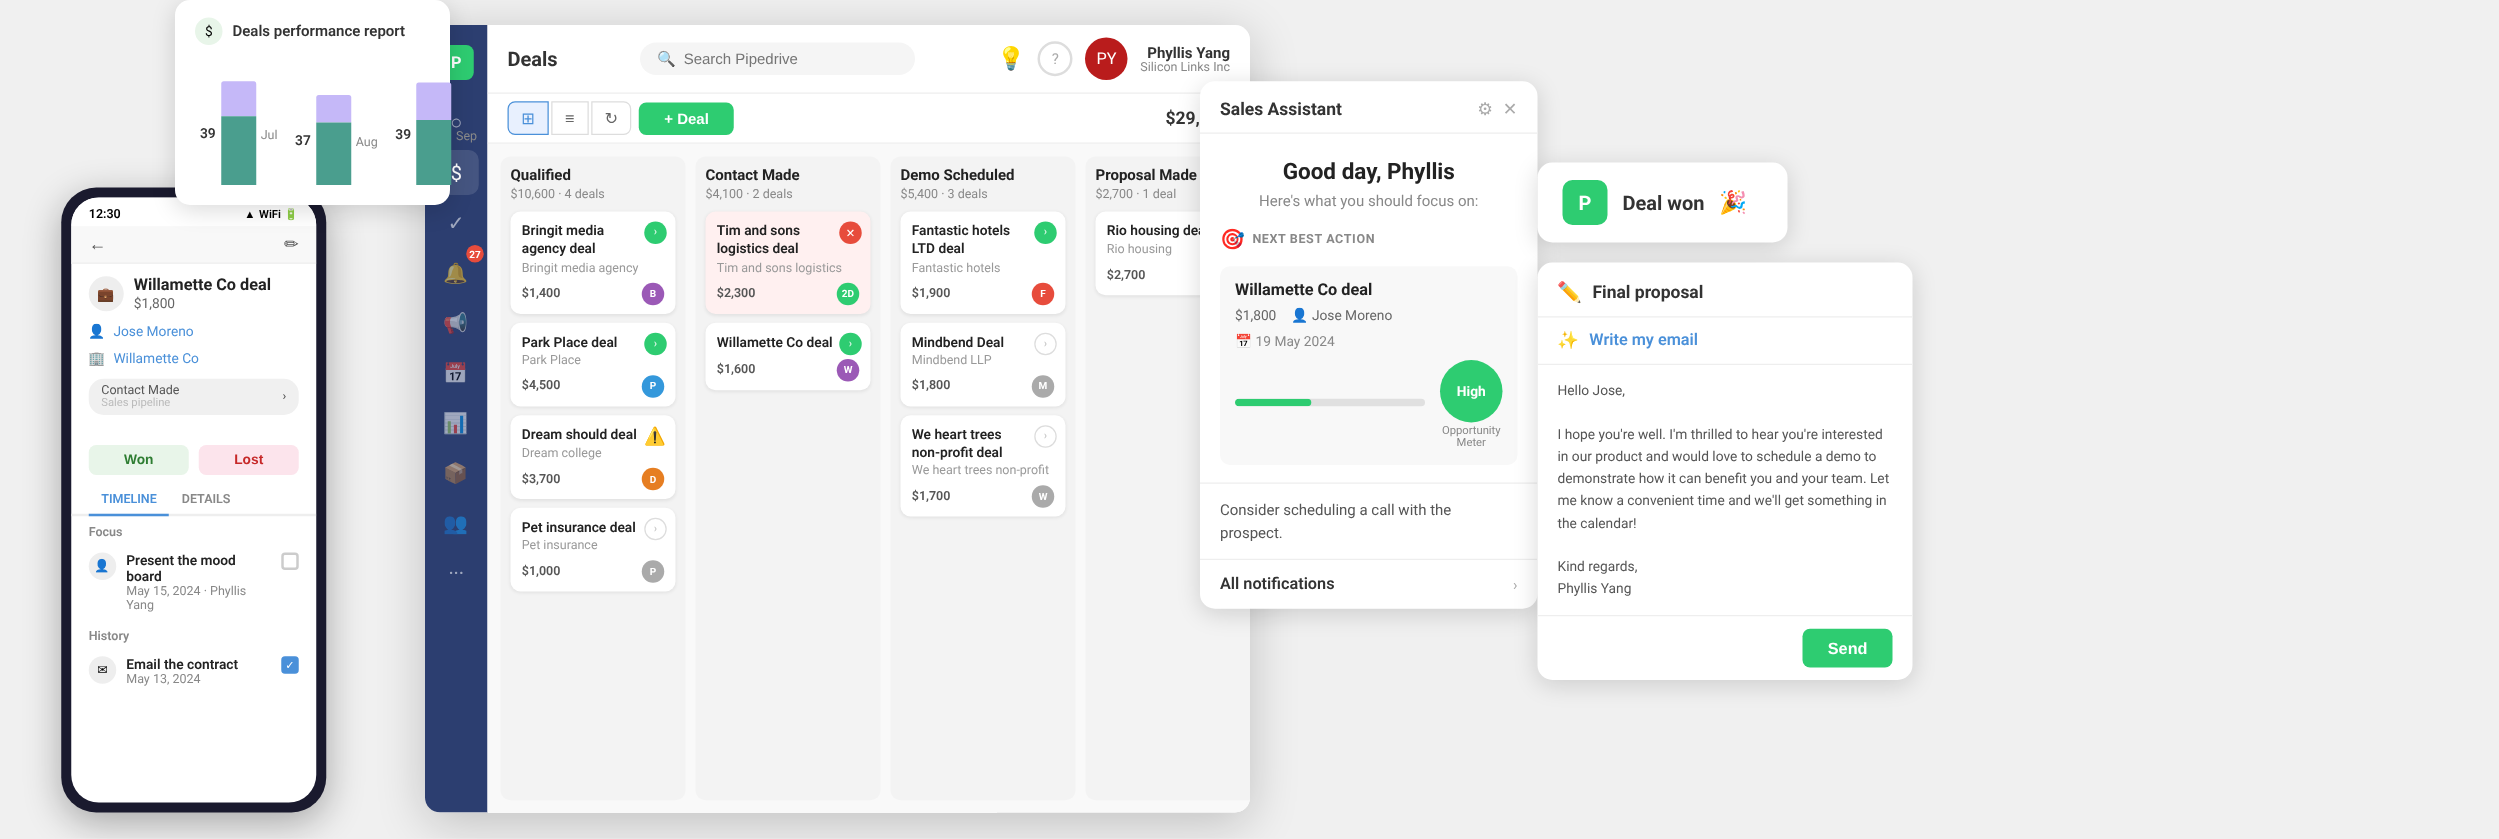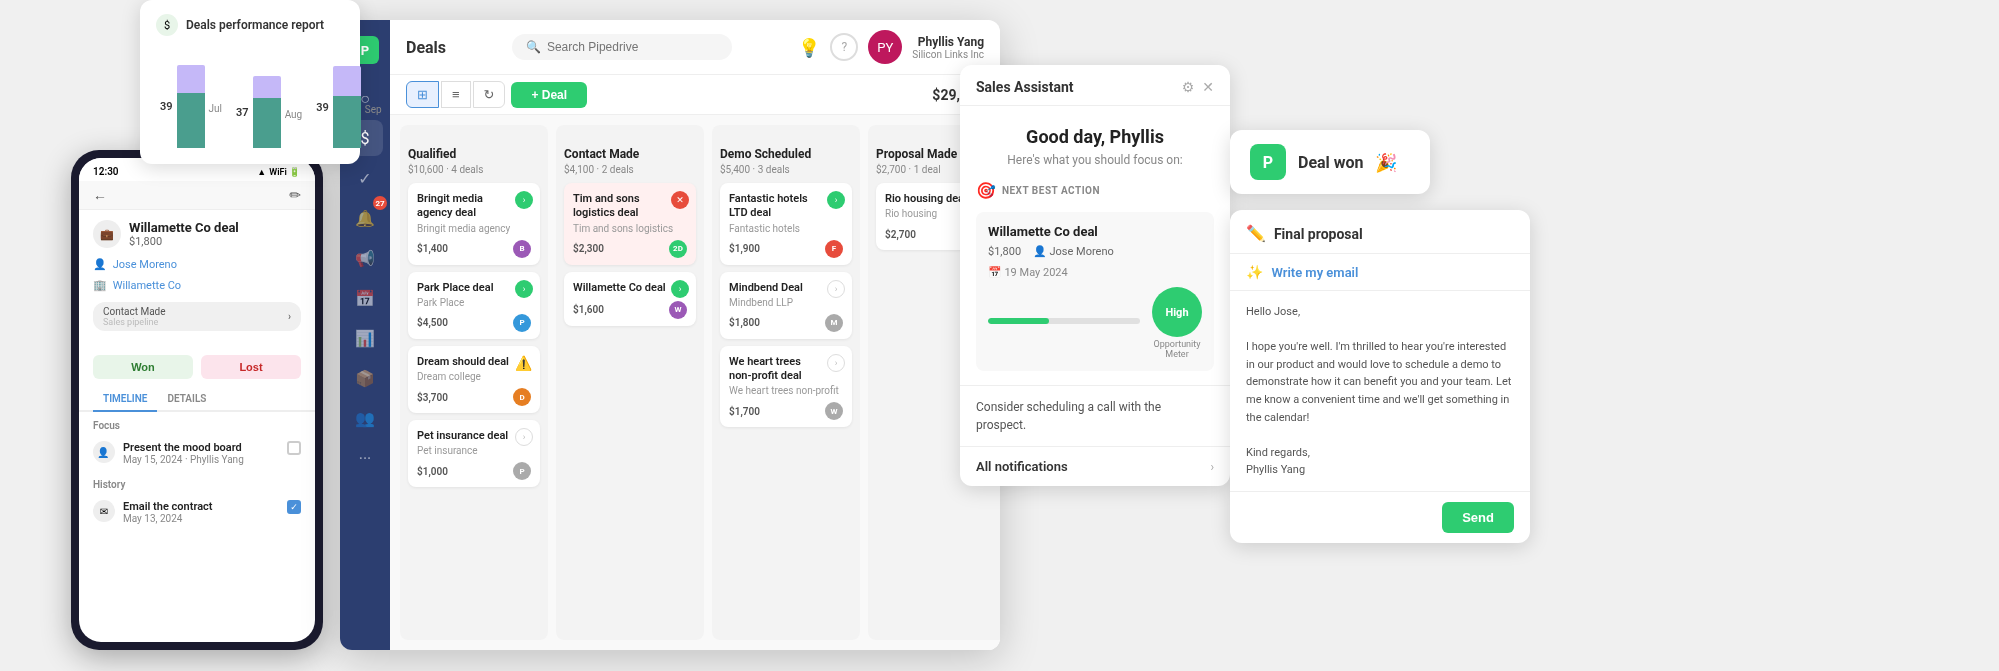--- a/index.html
+++ b/index.html
@@ -79,22 +79,22 @@
     .bar-label {
       font-size: 10px;
       color: #888;
       margin-top: 4px;
     }
 
     
     .mobile-phone {
       position: absolute;
       top: 150px;
-      left: 71px;
-      width: 252px;
+      left: 49px;
+      width: 212px;
       height: 500px;
       background: #1a1a2e;
       border-radius: 28px;
       box-shadow: 0 8px 30px rgba(0,0,0,0.3);
       z-index: 5;
       overflow: hidden;
     }
     .phone-screen {
       position: absolute;
       top: 8px; left: 8px; right: 8px; bottom: 8px;
@@ -694,21 +694,20 @@
       flex-shrink: 0;
     }
     .k-col-head {
       margin-bottom: 8px;
     }
     .k-col-title {
       font-size: 12px;
       font-weight: 700;
       color: #222;
       margin-bottom: 3px;
-      margin-top: 14px;
     }
     .k-col-meta {
       font-size: 10px;
       color: #888;
     }
     .k-card {
       background: white;
       border-radius: 8px;
       padding: 9px 9px 7px;
       margin-bottom: 7px;
@@ -911,21 +910,21 @@
 
     <div class="top-bar">
       <span class="deals-title">Deals</span>
       <div class="deals-search">
         <span style="color:#aaa;font-size:12px;">🔍</span>
         <input class="deals-search-input" placeholder="Search Pipedrive" style="">
       </div>
       <div class="deals-user-row">
         <span style="font-size:18px;color:#f5c518;">💡</span>
         <span style="font-size:16px;color:#aaa;border:2px solid #ddd;border-radius:50%;width:28px;height:28px;display:flex;align-items:center;justify-content:center;font-size:12px;">?</span>
-        <div class="deals-user-avatar" style="background:#be185d;">PY</div>
+        <div class="deals-user-avatar" style="background:#b91c1c;">PY</div>
         <div class="deals-user-info">
           <div class="deals-user-name">Phyllis Yang</div>
           <div class="deals-user-org">Silicon Links Inc</div>
         </div>
       </div>
     </div>
 
     <div class="toolbar-row">
       <div style="display:flex;align-items:center;gap:6px">
         <div class="view-toggle">

